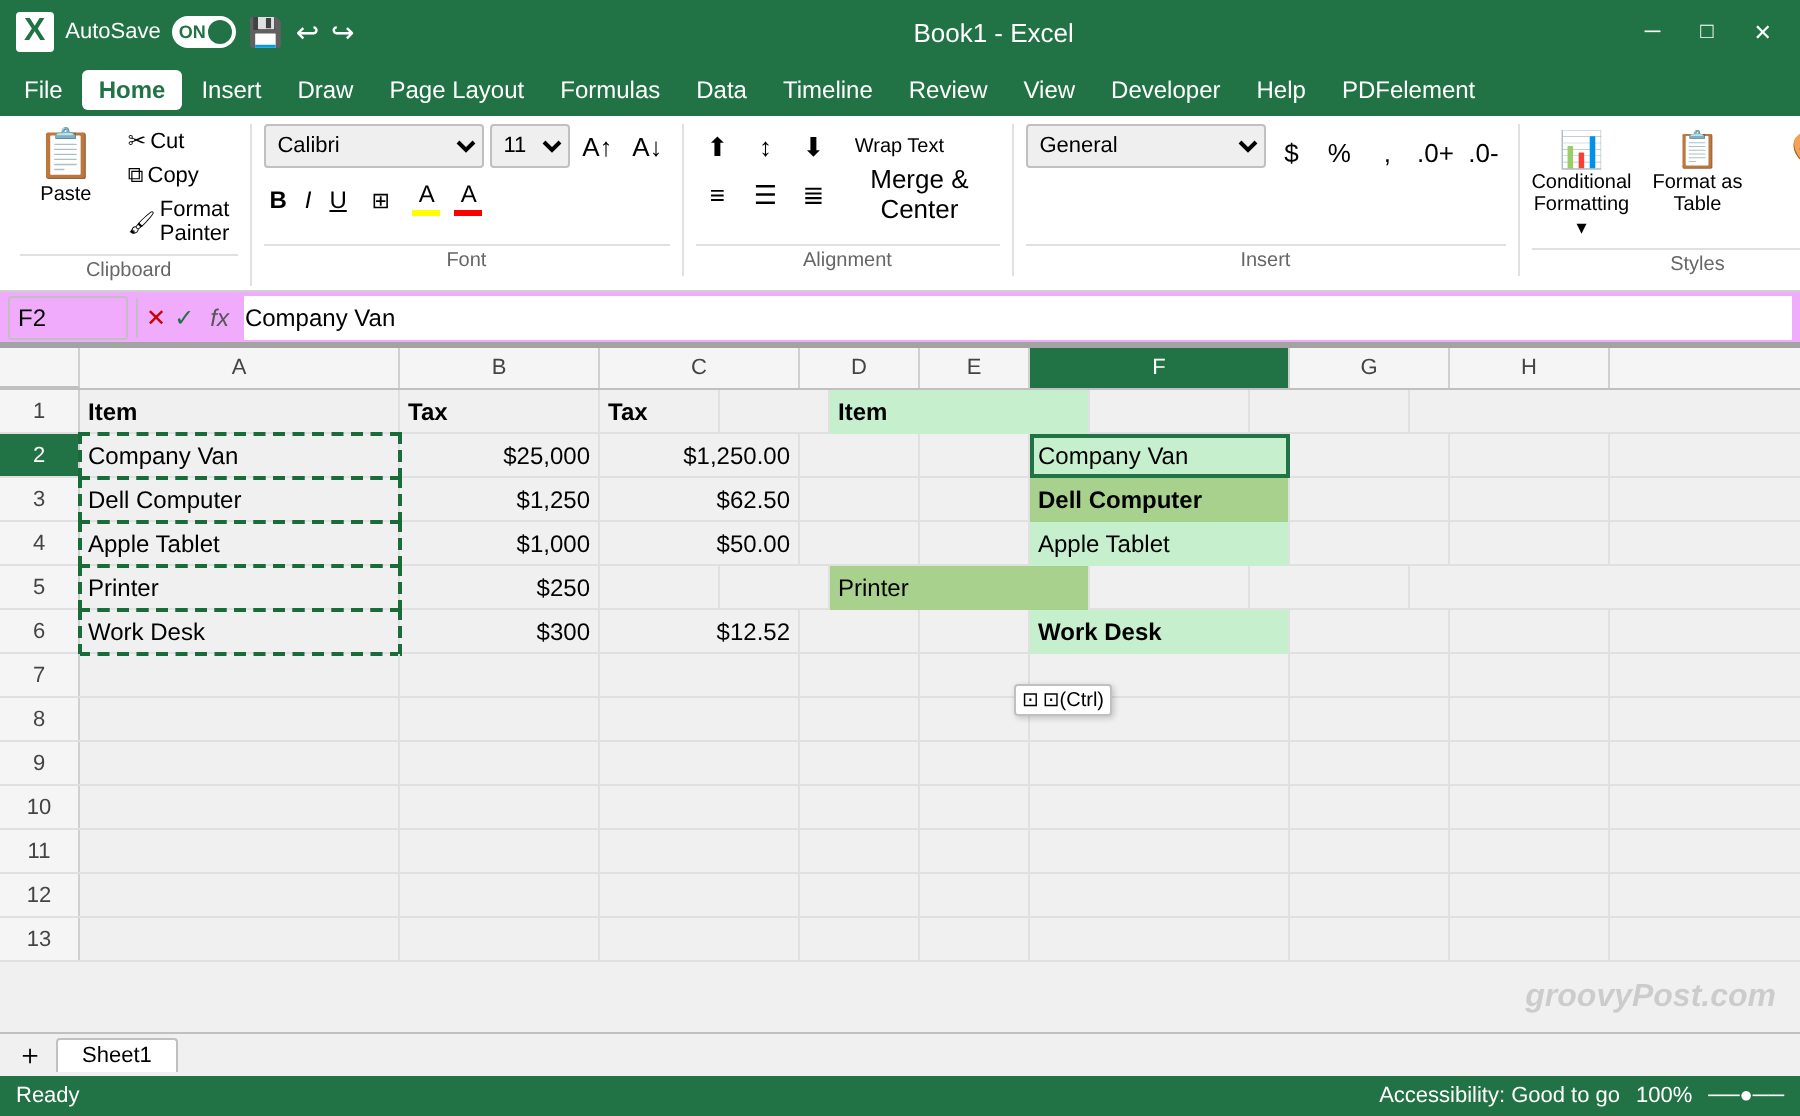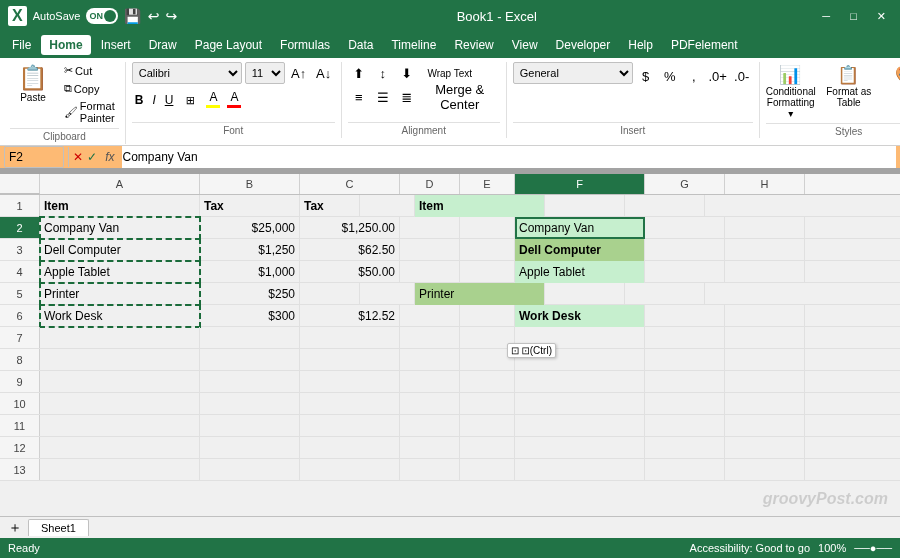--- a/index.html
+++ b/index.html
@@ -158,22 +158,22 @@
     }
     .num-btns { display: flex; gap: 2px; margin-top: 3px; }
     .style-btn {
       display: flex; flex-direction: column; align-items: center;
       padding: 2px 4px; cursor: pointer; border-radius: 3px; font-size: 10px;
       text-align: center; min-width: 50px;
     }
 
     
     .formula-bar {
-      background: #fdba74;
-      border-bottom: 6px solid #a3a3a3;
+      background: #f0abfc;
+      border-bottom: 3px solid #a3a3a3;
       height: 28px;
       display: flex;
       align-items: center;
       padding: 0 4px;
       gap: 4px;
     }
     .cell-ref-box {
       width: 60px; height: 22px;
       border: 1px solid #c0c0c0; border-radius: 2px;
       font-size: 12px; padding: 0 4px;

